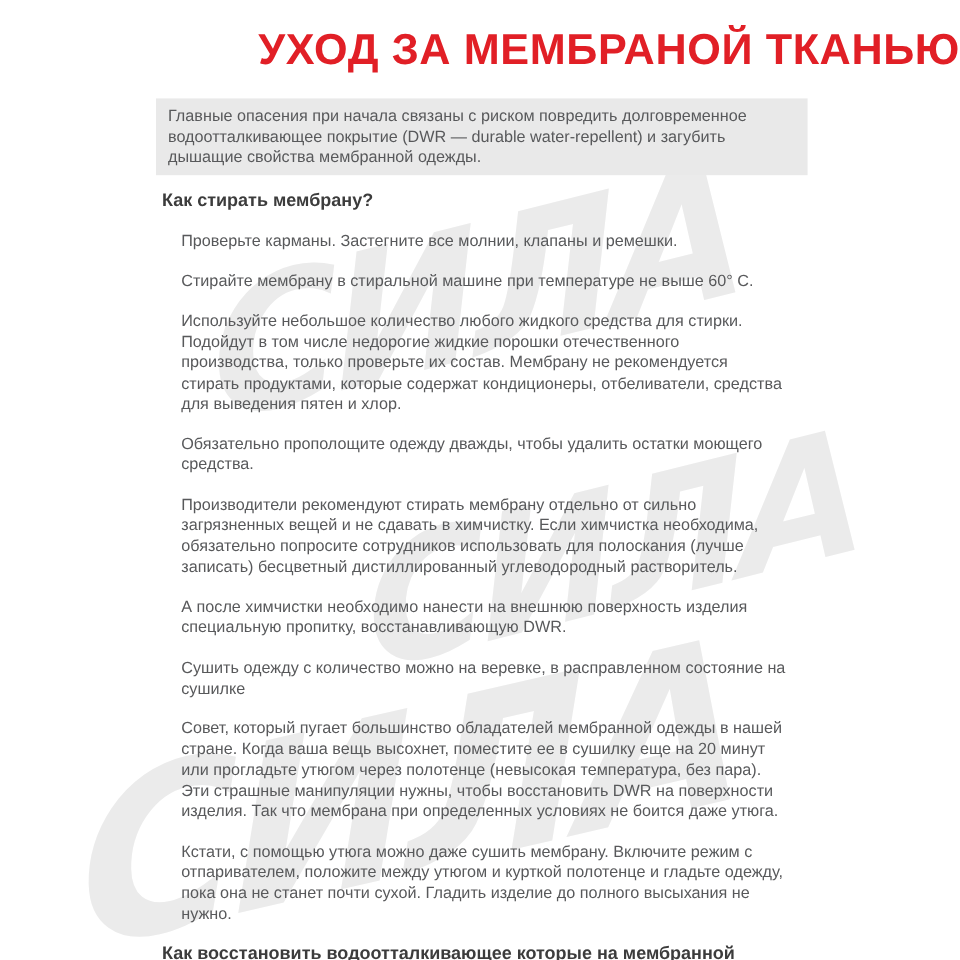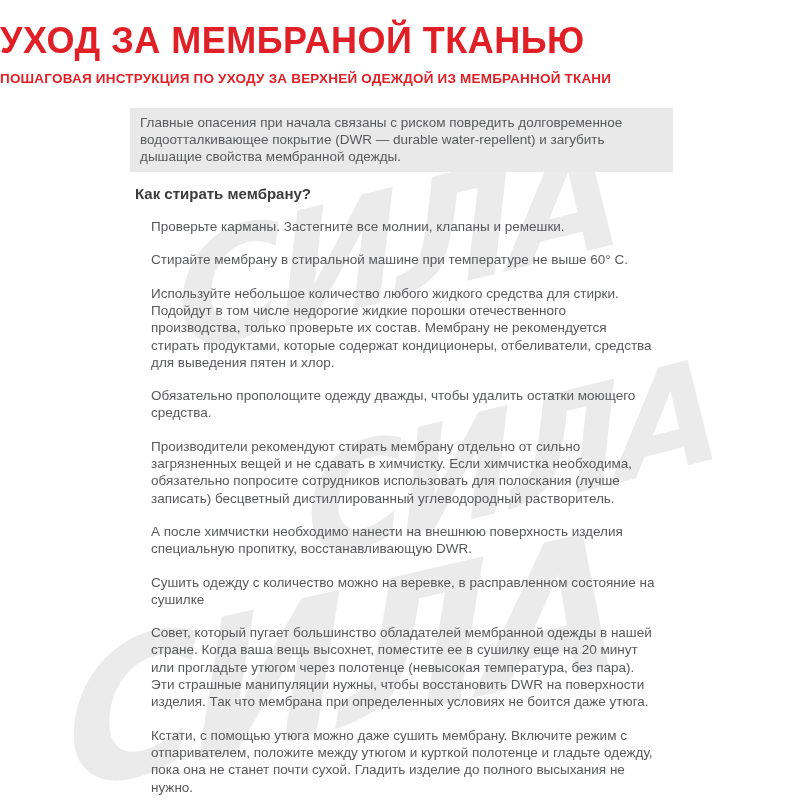--- a/index.html
+++ b/index.html
@@ -24,21 +24,21 @@
     white-space: nowrap;
     letter-spacing: -6px;
     pointer-events: none;
     user-select: none;
     line-height: 1;
   }
   .wm-1 { font-size: 150px; top: 170px; left: 170px; transform: rotate(-14deg) skewX(-10deg); }
   .wm-2 { font-size: 140px; top: 390px; left: 300px; transform: rotate(-14deg) skewX(-10deg); }
   .wm-3 { font-size: 185px; top: 570px; left: 60px;  transform: rotate(-13deg) skewX(-12deg); }
   
-  .header { position: relative; z-index: 1; text-align: left; padding-top: 22px; }
+  .header { position: relative; z-index: 1; text-align: right; padding-top: 22px; }
   .title {
     color: var(--accent, #e11f26);
     font-size: 36px;
     font-weight: bold;
     letter-spacing: 0.5px;
     line-height: 1.05;
   }
   .subtitle {
     color: var(--accent, #e11f26);
     font-size: 13.5px;
@@ -75,21 +75,20 @@
 <body>
 
 <div class="page" style="--accent: #e11f26; --box-bg: #e9e9e9; --watermark-color: #ebebeb;">
 
   <div class="watermark wm-1">СИЛА</div>
   <div class="watermark wm-2">СИЛА</div>
   <div class="watermark wm-3">СИЛА</div>
 
   <div class="header">
     <div class="title">УХОД ЗА МЕМБРАНОЙ ТКАНЬЮ</div>
-    <div class="subtitle">ПОШАГОВАЯ ИНСТРУКЦИЯ ПО УХОДУ ЗА ВЕРХНЕЙ ОДЕЖДОЙ ИЗ МЕМБРАННОЙ ТКАНИ</div>
   </div>
 
   <div class="content">
 
     <div class="intro-box">
       <p>Главные опасения при начала связаны с риском повредить долговременное водоотталкивающее покрытие (DWR — durable water-repellent) и загубить дышащие свойства мембранной одежды.</p>
     </div>
 
     <div class="sections">
 

